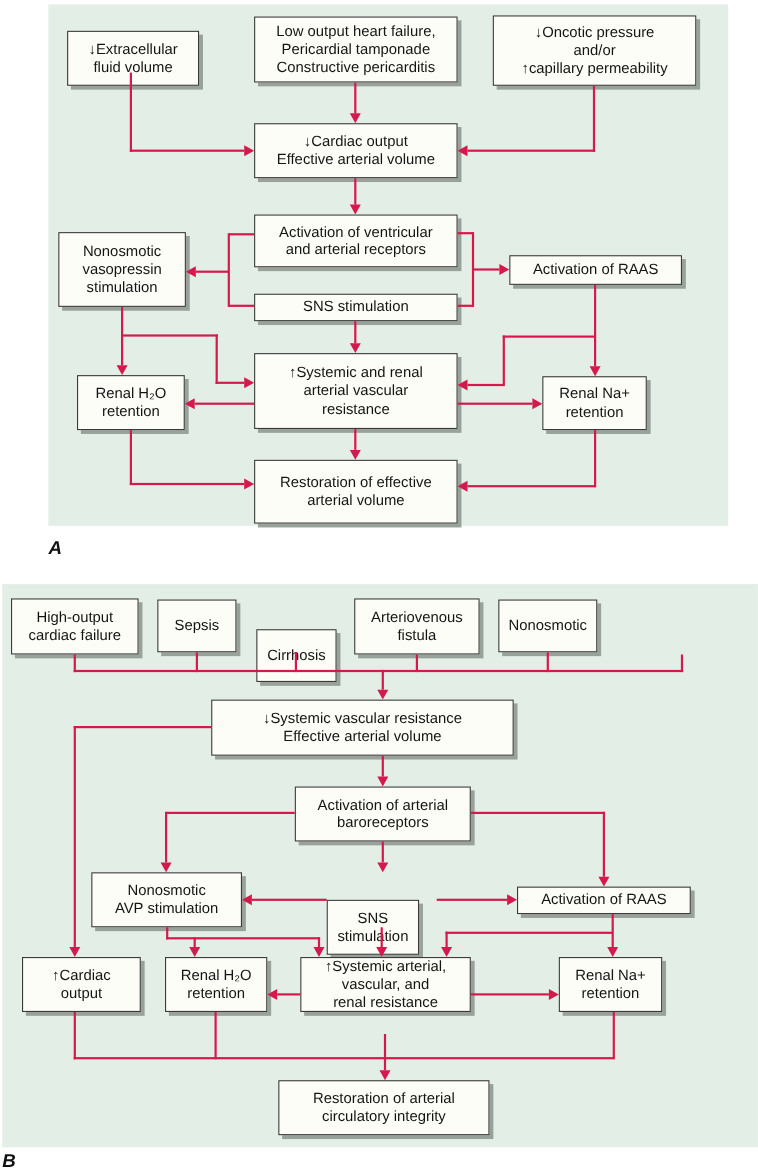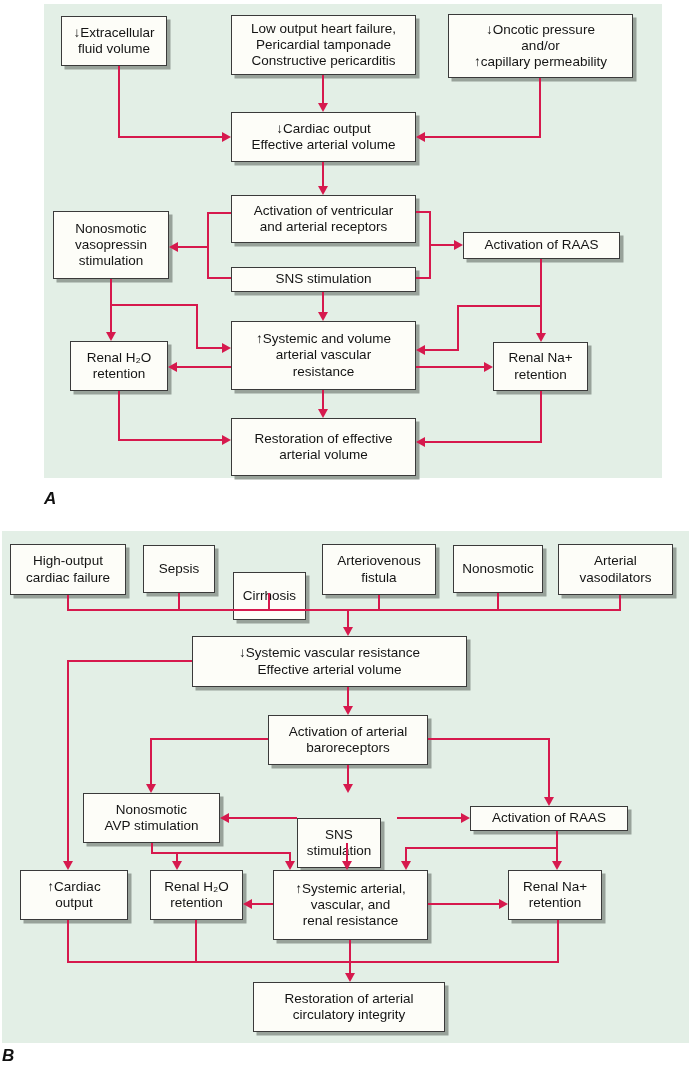--- a/index.html
+++ b/index.html
@@ -36,38 +36,38 @@
   i.ar{border-top:5px solid transparent;border-bottom:5px solid transparent;border-left:9px solid var(--arrow);}
 </style>
 </head>
 <body>
 
 <div id="stage">
 
   <div class="panel" style="left:44px;top:4px;width:618px;height:474px"></div>
   <div class="panel" style="left:2px;top:531px;width:687px;height:512px"></div>
 
-  <div class="node" style="left:61px;top:16px;width:106px;height:50px">↓Extracellular
+  <div class="node" style="left:61px;top:28px;width:120px;height:50px">↓Extracellular
 fluid volume</div>
   <div class="node" style="left:448px;top:14px;width:185px;height:64px">↓Oncotic pressure
 and/or
 ↑capillary permeability</div>
   <div class="node" style="left:231px;top:15px;width:185px;height:60px">Low output heart failure,
 Pericardial tamponade
 Constructive pericarditis</div>
   <div class="node" style="left:231px;top:112px;width:185px;height:50px">↓Cardiac output
 Effective arterial volume</div>
   <div class="node" style="left:231px;top:195px;width:185px;height:48px">Activation of ventricular
 and arterial receptors</div>
   <div class="node" style="left:53px;top:211px;width:116px;height:68px">Nonosmotic
 vasopressin
 stimulation</div>
   <div class="node" style="left:463px;top:232px;width:157px;height:27px">Activation of RAAS</div>
   <div class="node" style="left:231px;top:267px;width:185px;height:25px">SNS stimulation</div>
-  <div class="node" style="left:231px;top:321px;width:185px;height:69px">↑Systemic and volume
+  <div class="node" style="left:231px;top:321px;width:185px;height:69px">↑Systemic and renal
 arterial vascular
 resistance</div>
   <div class="node" style="left:70px;top:341px;width:98px;height:50px">Renal H₂O
 retention</div>
   <div class="node" style="left:493px;top:342px;width:95px;height:49px">Renal Na+
 retention</div>
   <div class="node" style="left:231px;top:418px;width:185px;height:58px">Restoration of effective
 arterial volume</div>
   <div class="plabel" style="left:44px;top:489px">A</div>
 
@@ -118,36 +118,34 @@
   <i class="h" style="left:425px;top:441px;width:116px"></i>
   <i class="ah al" style="left:416px;top:437px"></i>
 
   <div class="node" style="left:10px;top:544px;width:116px;height:51px">High-output
 cardiac failure</div>
   <div class="node" style="left:143px;top:545px;width:72px;height:48px">Sepsis</div>
   <div class="node" style="left:233px;top:572px;width:73px;height:48px">Cirrhosis</div>
   <div class="node" style="left:322px;top:544px;width:114px;height:51px">Arteriovenous
 fistula</div>
   <div class="node" style="left:453px;top:545px;width:90px;height:48px">Nonosmotic</div>
-  <div class="node" style="left:558px;top:544px;width:115px;height:51px">Arterial
-vasodilators</div>
   <div class="node" style="left:192px;top:636px;width:275px;height:51px">↓Systemic vascular resistance
 Effective arterial volume</div>
   <div class="node" style="left:268px;top:715px;width:160px;height:50px">Activation of arterial
 baroreceptors</div>
   <div class="node" style="left:83px;top:793px;width:137px;height:50px">Nonosmotic
 AVP stimulation</div>
   <div class="node" style="left:297px;top:818px;width:84px;height:50px">SNS
 stimulation</div>
   <div class="node" style="left:470px;top:806px;width:158px;height:25px">Activation of RAAS</div>
   <div class="node" style="left:20px;top:870px;width:108px;height:50px">↑Cardiac
 output</div>
   <div class="node" style="left:150px;top:870px;width:93px;height:50px">Renal H₂O
 retention</div>
-  <div class="node" style="left:273px;top:870px;width:155px;height:70px">↑Systemic arterial,
+  <div class="node" style="left:273px;top:870px;width:155px;height:50px">↑Systemic arterial,
 vascular, and
 renal resistance</div>
   <div class="node" style="left:508px;top:870px;width:94px;height:50px">Renal Na+
 retention</div>
   <div class="node" style="left:253px;top:982px;width:192px;height:50px">Restoration of arterial
 circulatory integrity</div>
   <div class="plabel" style="left:2px;top:1046px">B</div>
 
   <i class="v" style="left:67px;top:595px;height:16px"></i>
   <i class="v" style="left:178px;top:593px;height:18px"></i>

